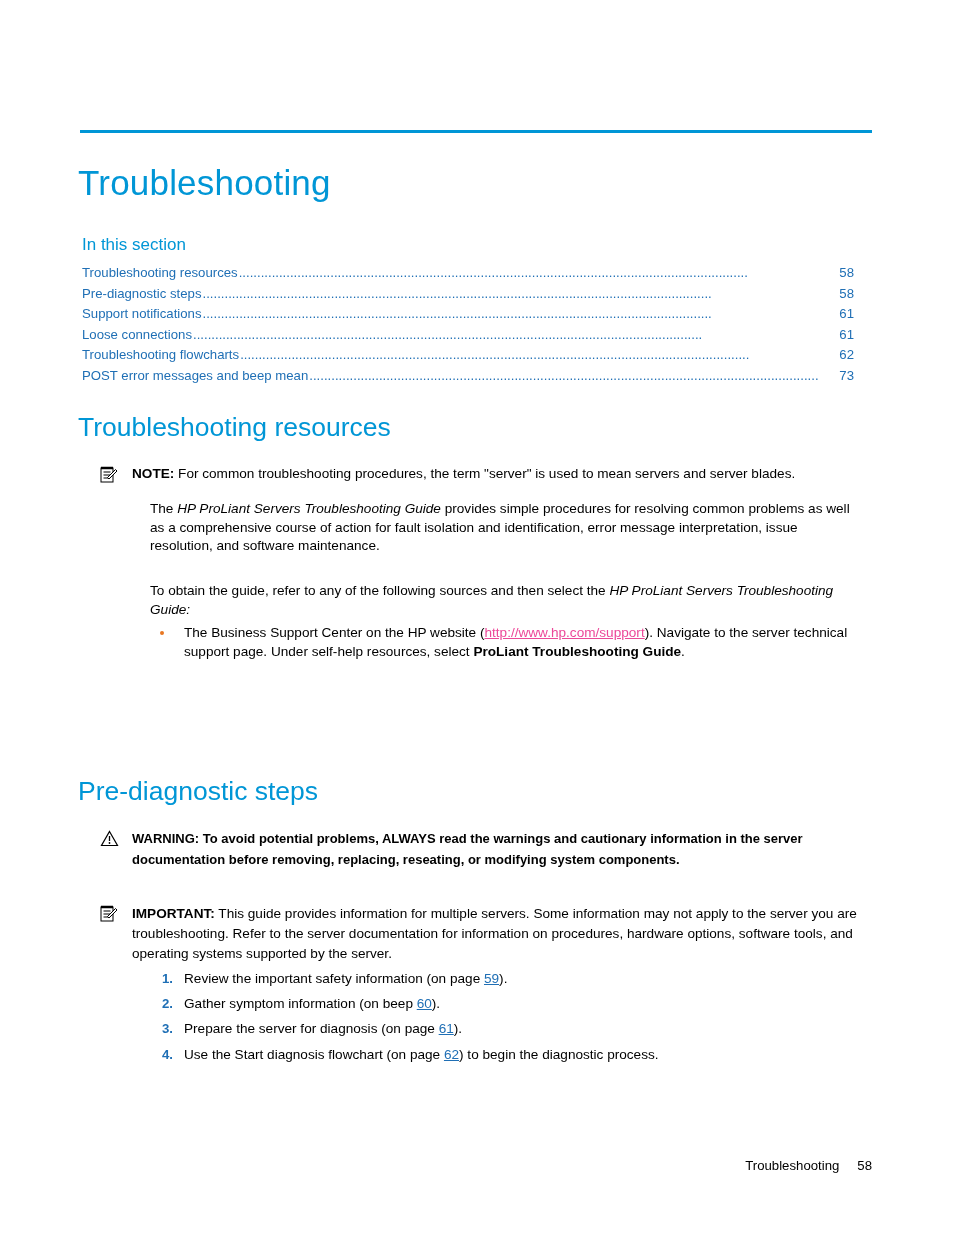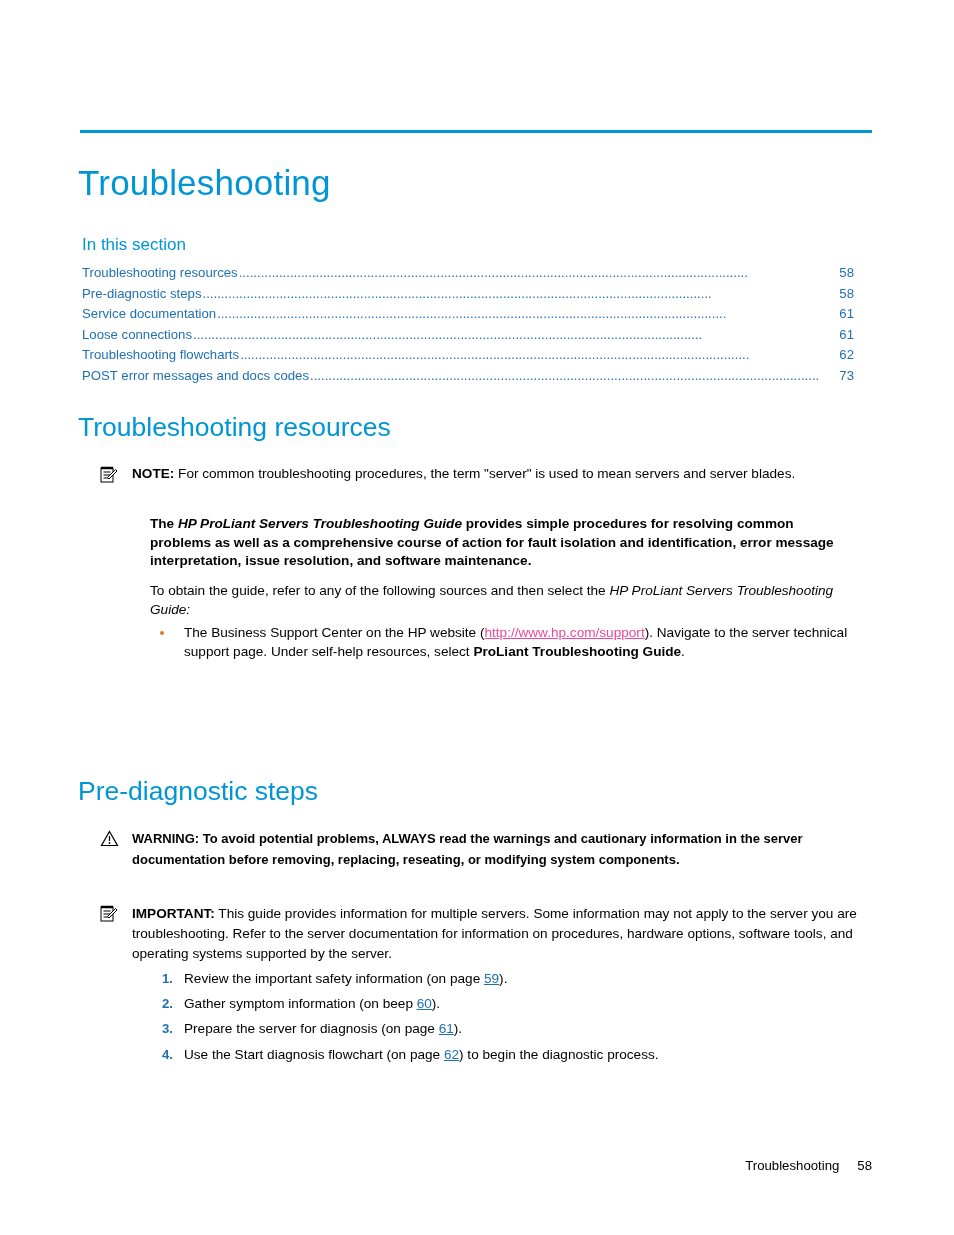--- a/index.html
+++ b/index.html
@@ -220,36 +220,36 @@
       <span class="lbl">Troubleshooting resources</span>
       <span class="dots"> ...........................................................................................................................................</span>
       <span class="pg">58</span>
     </div>
     <div class="toc-row">
       <span class="lbl">Pre-diagnostic steps</span>
       <span class="dots"> ...........................................................................................................................................</span>
       <span class="pg">58</span>
     </div>
     <div class="toc-row">
-      <span class="lbl">Service documentation</span>
+      <span class="lbl">Support notifications</span>
       <span class="dots">...........................................................................................................................................</span>
       <span class="pg">61</span>
     </div>
     <div class="toc-row">
       <span class="lbl">Loose connections</span>
       <span class="dots"> ...........................................................................................................................................</span>
       <span class="pg">61</span>
     </div>
     <div class="toc-row">
       <span class="lbl">Troubleshooting flowcharts</span>
       <span class="dots"> ...........................................................................................................................................</span>
       <span class="pg">62</span>
     </div>
     <div class="toc-row">
-      <span class="lbl">POST error messages and docs codes</span>
+      <span class="lbl">POST error messages and beep mean</span>
       <span class="dots">...........................................................................................................................................</span>
       <span class="pg">73</span>
     </div>
   </div>
 
   <h2 class="sect" id="sect-resources">Troubleshooting resources</h2>
 
   <div class="note-block" style="top:465px;">
     <span class="note-icon">
       <svg width="18" height="17" viewBox="0 0 18 17">
@@ -260,21 +260,21 @@
         <line x1="3.5" y1="12" x2="8" y2="12" stroke="#000000" stroke-width="1"></line>
         <path d="M9 13 L17 5 L15.5 3.5 L7.5 11.5 Z" fill="#ffffff" stroke="#000000" stroke-width="1"></path>
       </svg>
     </span>
     <div class="note-body body-text">
       <b>NOTE:</b>
       <span>For common troubleshooting procedures, the term "server" is used to mean servers and server blades.</span>
     </div>
   </div>
 
-  <div class="para" style="top:515px;font-weight:bold;">
+  <div class="para" style="top:500px;">
     <span>The </span><i>HP ProLiant Servers Troubleshooting Guide</i><span> provides simple procedures for resolving common problems as well as a comprehensive course of action for fault isolation and identification, error message interpretation, issue resolution, and software maintenance.</span>
   </div>
 
   <div class="para" style="top:582px;">
     <span>To obtain the guide, refer to any of the following sources and then select the </span><i>HP ProLiant Servers Troubleshooting Guide:</i>
   </div>
 
   <div class="bullets" style="top:624px;">
     <div class="bullet">
       <span class="dot"></span>

